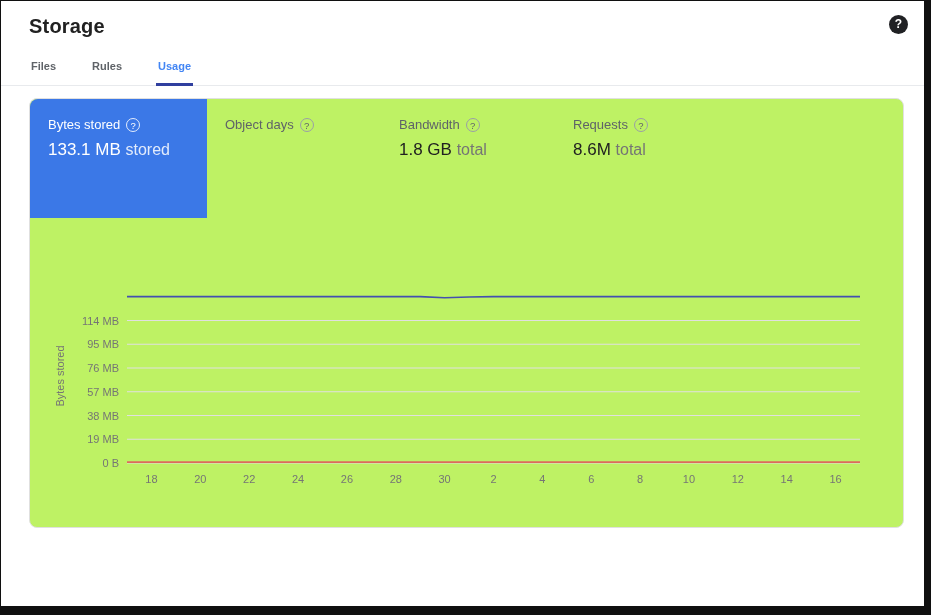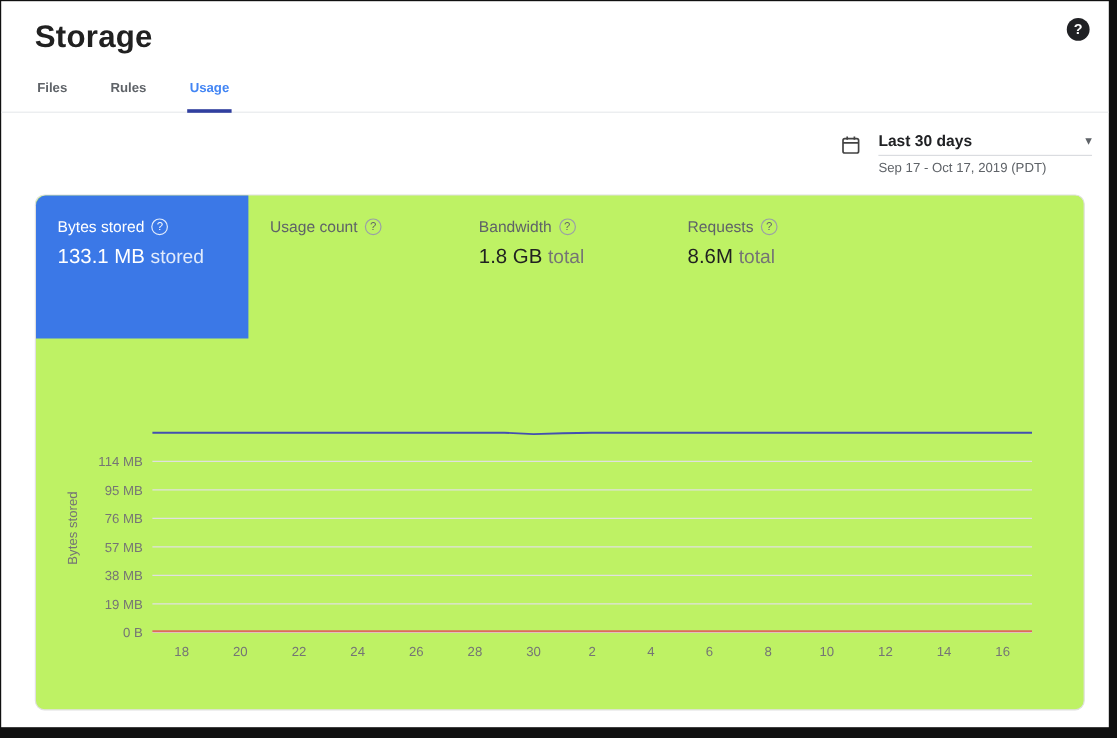--- a/index.html
+++ b/index.html
@@ -4,21 +4,21 @@
 <style>
   * { margin:0; padding:0; box-sizing:border-box; }
   html,body { width:931px; height:615px; background:#101010; font-family:"Liberation Sans", sans-serif; }
   .app {
     position:absolute; top:1px; left:1px; width:923px; height:605px;
     background:#ffffff; overflow:hidden;
   }
 
   
   .header { position:relative; padding:14px 28px 10px 28px; }
-  .page-title { font-size:26px; font-weight:600; color:#212121; letter-spacing:0.2px; }
+  .page-title { font-size:20px; font-weight:600; color:#212121; letter-spacing:0.2px; }
   .help-btn {
     position:absolute; top:14px; right:16px; width:19px; height:19px;
     background:#202124; color:#ffffff; border-radius:50%;
     font-size:12px; font-weight:700; line-height:19px; text-align:center; cursor:pointer;
   }
 
   
   .tabs { display:flex; gap:32px; padding:0 28px; border-bottom:1px solid #e8eaed; margin-top:6px; }
   .tab { font-size:11px; font-weight:700; color:#5f6368; padding:6px 2px 11px 2px; cursor:pointer; }
   .tab.active { color:#4285f4; border-bottom:3px solid #303f9f; margin-bottom:-1px; }
@@ -68,56 +68,39 @@
     <div class="page-title">Storage</div>
     <div class="help-btn">?</div>
   </div>
 
   <div class="tabs">
     <div class="tab">Files</div>
     <div class="tab">Rules</div>
     <div class="tab active">Usage</div>
   </div>
 
-  <div class="daterow">
-    <span class="cal-icon">
-      <svg width="18" height="18" viewBox="0 0 18 18">
-        <rect x="2.5" y="3.5" width="13" height="12" rx="1.5" fill="none" stroke="#424242" stroke-width="1.4"></rect>
-        <line x1="2.5" y1="7" x2="15.5" y2="7" stroke="#424242" stroke-width="1.4"></line>
-        <line x1="6" y1="1.8" x2="6" y2="4.5" stroke="#424242" stroke-width="1.4"></line>
-        <line x1="12" y1="1.8" x2="12" y2="4.5" stroke="#424242" stroke-width="1.4"></line>
-      </svg>
-    </span>
-    <div class="dr-col">
-      <div class="dr-main">
-        <span class="dr-label">Last 30 days</span>
-        <span class="dr-caret">▾</span>
-      </div>
-      <div class="dr-detail">Sep 17 - Oct 17, 2019 (PDT)</div>
-    </div>
-  </div>
 
   <div class="card">
 
     <div class="tiles">
 
       <div class="tile selected">
         <div class="tile-head">
           <span>Bytes stored</span>
           <span class="qmark">?</span>
         </div>
         <div class="tile-val">
           <span>133.1 MB</span>
           <span class="unit">stored</span>
         </div>
       </div>
 
       <div class="tile">
         <div class="tile-head">
-          <span>Usage count</span>
+          <span>Object days</span>
           <span class="qmark">?</span>
         </div>
       </div>
 
       <div class="tile">
         <div class="tile-head">
           <span>Bandwidth</span>
           <span class="qmark">?</span>
         </div>
         <div class="tile-val">

